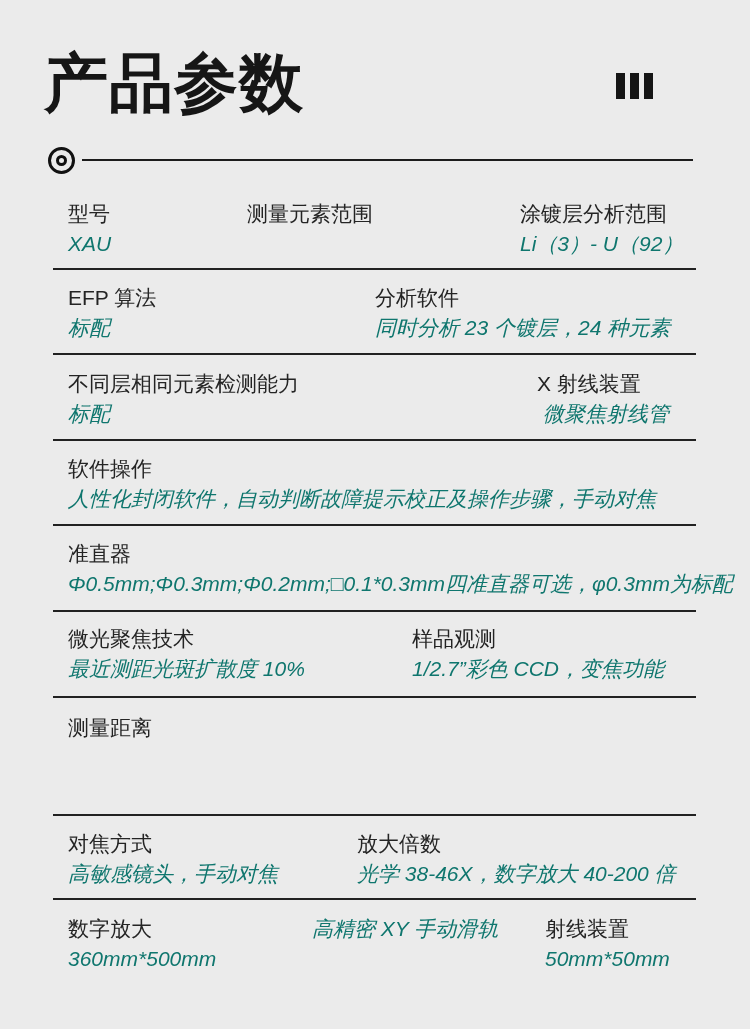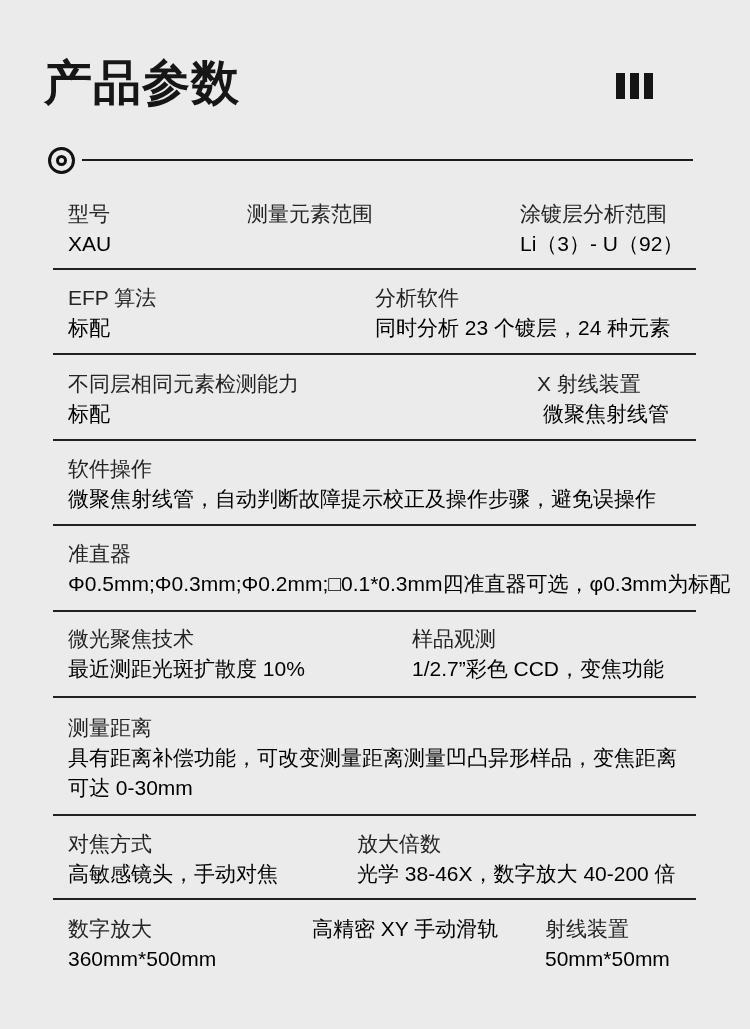--- a/index.html
+++ b/index.html
@@ -8,21 +8,21 @@
     background:#ebebeb;
     font-family:"Liberation Sans","DejaVu Sans",sans-serif;
     color:#242424;
     overflow:hidden;
   }
   .page{position:relative;width:750px;height:1029px;background:#ebebeb;}
 
   
   .title{
     position:absolute;left:44px;top:56px;
-    margin:0;font-size:48px;line-height:54px;font-weight:700;
+    margin:0;font-size:64px;line-height:54px;font-weight:700;
     color:#161616;letter-spacing:1px;white-space:nowrap;
   }
   .bars{position:absolute;left:616px;top:73px;display:flex;gap:5px;}
   .bars i{display:block;width:9px;height:26px;background:#151515;}
 
   .bullseye{
     position:absolute;left:48px;top:147px;
     width:27px;height:27px;box-sizing:border-box;
     border:3px solid #111;border-radius:50%;
     display:flex;align-items:center;justify-content:center;
@@ -32,21 +32,21 @@
     border:3px solid #111;border-radius:50%;
   }
   .rule{
     position:absolute;left:82px;top:159px;width:611px;height:1.5px;
     background:#1c1c1c;
   }
 
   
   .cell{position:absolute;font-size:21px;line-height:30px;white-space:nowrap;}
   .cell .lab{color:#242424;}
-  .cell .val{color:#000000;}
+  .cell .val{color:#0f766e;font-style:italic;}
   .cell .val.indent{padding-left:6px;}
   .cell.wrapped{white-space:normal;width:622px;}
   .divider{
     position:absolute;left:53px;width:643px;height:1.5px;background:#212121;
   }
 </style>
 </head>
 <body>
 
 <div class="page">
@@ -92,21 +92,21 @@
     <div class="val">标配</div>
   </div>
   <div class="cell" style="left:537px;top:369px">
     <div class="lab">X 射线装置</div>
     <div class="val indent">微聚焦射线管</div>
   </div>
   <div class="divider" style="top:439px"></div>
 
   <div class="cell" style="left:68px;top:454px">
     <div class="lab">软件操作</div>
-    <div class="val">微聚焦射线管，自动判断故障提示校正及操作步骤，避免误操作</div>
+    <div class="val">人性化封闭软件，自动判断故障提示校正及操作步骤，手动对焦</div>
   </div>
   <div class="divider" style="top:524px"></div>
 
   <div class="cell" style="left:68px;top:539px">
     <div class="lab">准直器</div>
     <div class="val">Φ0.5mm;Φ0.3mm;Φ0.2mm;□0.1*0.3mm四准直器可选，φ0.3mm为标配</div>
   </div>
   <div class="divider" style="top:610px"></div>
 
   <div class="cell" style="left:68px;top:624px">
@@ -114,21 +114,20 @@
     <div class="val">最近测距光斑扩散度 10%</div>
   </div>
   <div class="cell" style="left:412px;top:624px">
     <div class="lab">样品观测</div>
     <div class="val">1/2.7”彩色 CCD，变焦功能</div>
   </div>
   <div class="divider" style="top:696px"></div>
 
   <div class="cell wrapped" style="left:68px;top:713px">
     <div class="lab">测量距离</div>
-    <div class="val">具有距离补偿功能，可改变测量距离测量凹凸异形样品，变焦距离可达 0-30mm</div>
   </div>
   <div class="divider" style="top:814px"></div>
 
   <div class="cell" style="left:68px;top:829px">
     <div class="lab">对焦方式</div>
     <div class="val">高敏感镜头，手动对焦</div>
   </div>
   <div class="cell" style="left:357px;top:829px">
     <div class="lab">放大倍数</div>
     <div class="val">光学 38-46X，数字放大 40-200 倍</div>

